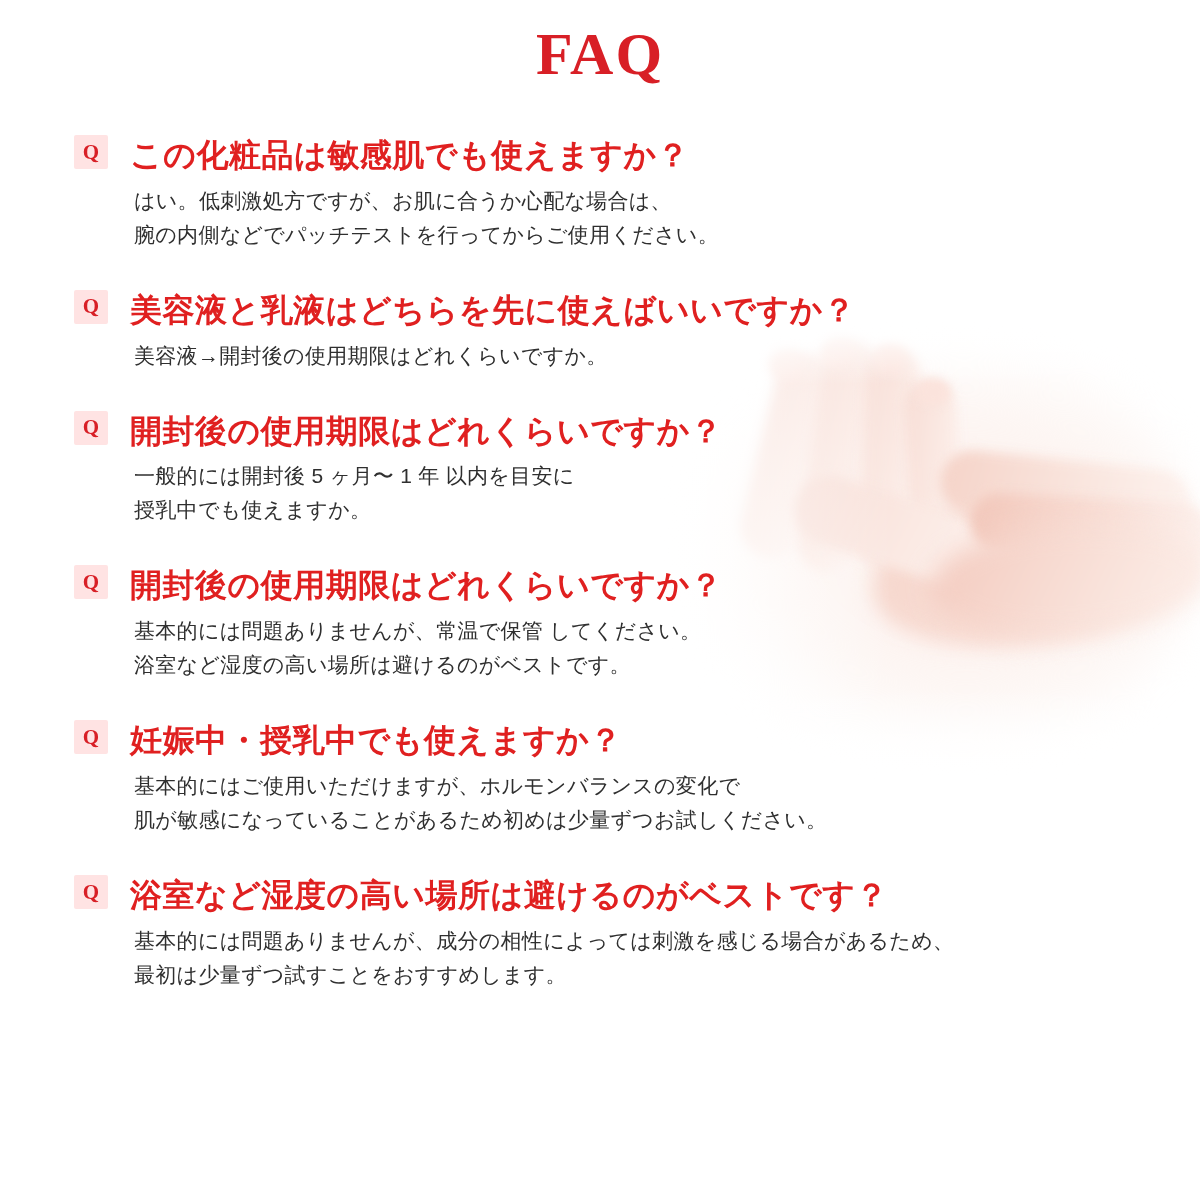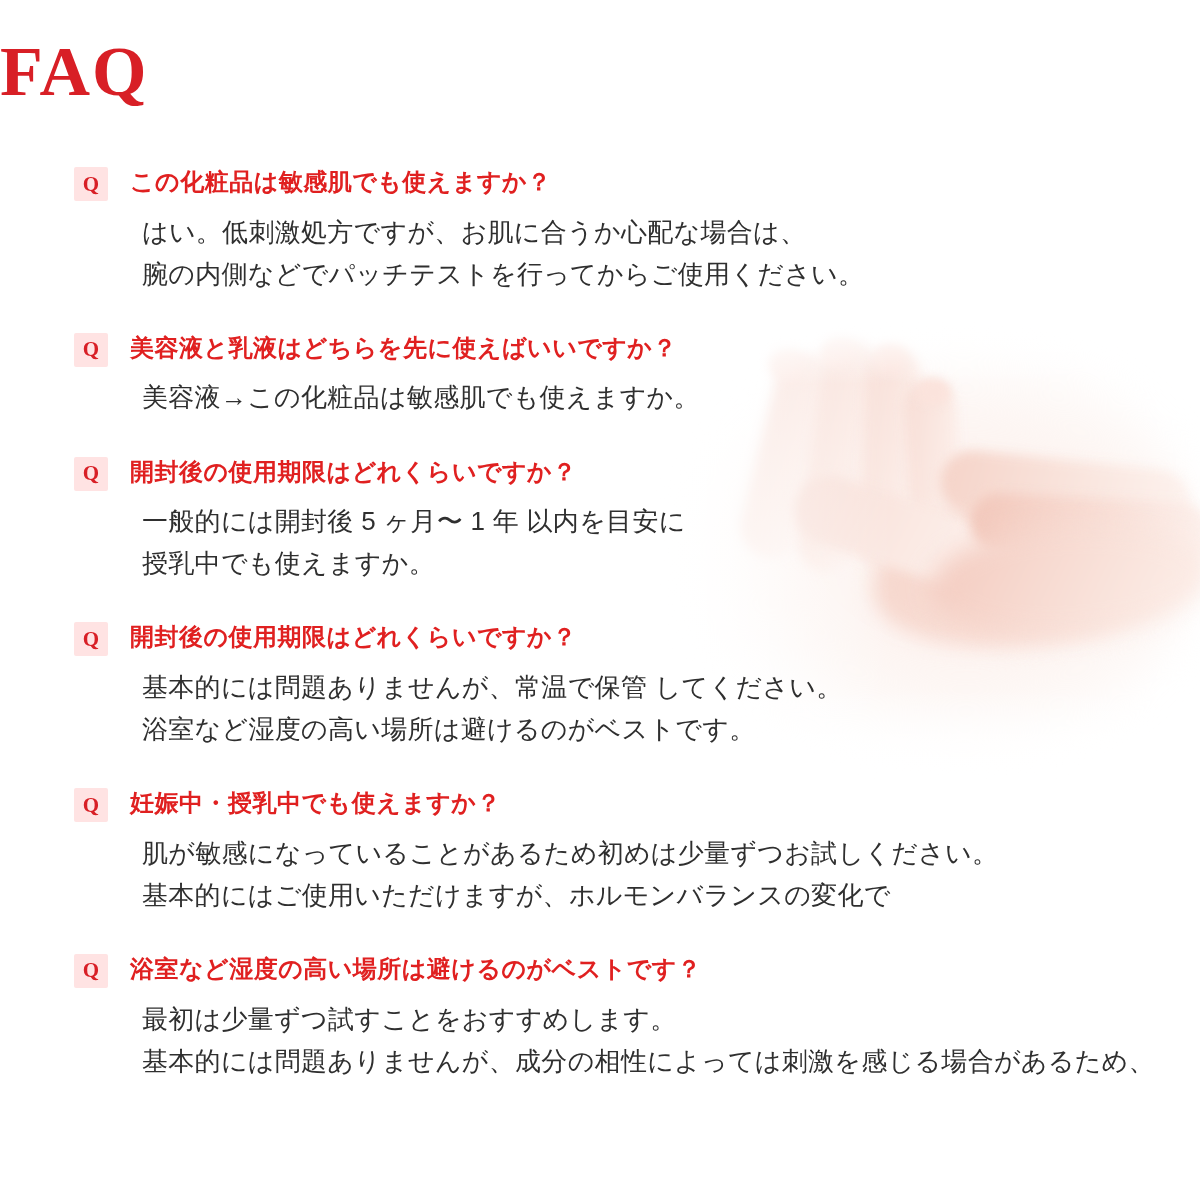--- a/index.html
+++ b/index.html
@@ -84,27 +84,28 @@
       linear-gradient(to left, rgba(255,255,255,0) 55%, rgba(255,255,255,1) 99%),
       linear-gradient(to bottom, rgba(255,255,255,1) 0%, rgba(255,255,255,0) 14%, rgba(255,255,255,0) 80%, rgba(255,255,255,1) 100%);
   }
 
   
   .page {
     position: relative;
     z-index: 2;
   }
   .faq-title {
+    text-align: center;
     color: #d81f26;
     font-family: "Liberation Serif", "DejaVu Serif", serif;
-    font-size: 70px;
+    font-size: 60px;
     font-weight: 700;
     letter-spacing: 2px;
     margin: 0;
-    padding-top: 37px;
+    padding-top: 24px;
     line-height: 1;
   }
 
   .faq-list {
     margin: 0;
     padding: 46px 0 0 0;
     list-style: none;
   }
   .faq-item {
     position: relative;
@@ -126,31 +127,31 @@
     align-items: center;
     justify-content: center;
     border-radius: 2px;
     top: 2px;
   }
   .faq-body {
     margin-left: 56px;
   }
   .question {
     color: #e02020;
-    font-size: 24px;
+    font-size: 32px;
     font-weight: 700;
     line-height: 1.4;
-    margin: 12px 0 6px 0;
+    margin: 3px 0 6px 0;
     letter-spacing: 0.5px;
   }
   .answer {
     color: #2f2f2f;
-    font-size: 26px;
+    font-size: 21px;
     line-height: 1.62;
-    margin: 12px;
+    margin: 4px;
     letter-spacing: 0.3px;
   }
   .answer span { display: block; }
 </style>
 </head>
 <body>
 
 <div class="photo-area">
   <div class="blob bg"></div>
   <div class="finger f1"></div>
@@ -184,21 +185,21 @@
           <span>腕の内側などでパッチテストを行ってからご使用ください。</span>
         </p>
       </div>
     </li>
 
     <li class="faq-item">
       <span class="q-badge">Q</span>
       <div class="faq-body">
         <p class="question">美容液と乳液はどちらを先に使えばいいですか？</p>
         <p class="answer">
-          <span>美容液→この化粧品は敏感肌でも使えますか。</span>
+          <span>美容液→開封後の使用期限はどれくらいですか。</span>
         </p>
       </div>
     </li>
 
     <li class="faq-item">
       <span class="q-badge">Q</span>
       <div class="faq-body">
         <p class="question">開封後の使用期限はどれくらいですか？</p>
         <p class="answer">
           <span>一般的には開封後 5 ヶ月〜 1 年 以内を目安に</span>
@@ -216,31 +217,31 @@
           <span>浴室など湿度の高い場所は避けるのがベストです。</span>
         </p>
       </div>
     </li>
 
     <li class="faq-item">
       <span class="q-badge">Q</span>
       <div class="faq-body">
         <p class="question">妊娠中・授乳中でも使えますか？</p>
         <p class="answer">
+          <span>基本的にはご使用いただけますが、ホルモンバランスの変化で</span>
           <span>肌が敏感になっていることがあるため初めは少量ずつお試しください。</span>
-          <span>基本的にはご使用いただけますが、ホルモンバランスの変化で</span>
         </p>
       </div>
     </li>
 
     <li class="faq-item">
       <span class="q-badge">Q</span>
       <div class="faq-body">
         <p class="question">浴室など湿度の高い場所は避けるのがベストです？</p>
         <p class="answer">
+          <span>基本的には問題ありませんが、成分の相性によっては刺激を感じる場合があるため、</span>
           <span>最初は少量ずつ試すことをおすすめします。</span>
-          <span>基本的には問題ありませんが、成分の相性によっては刺激を感じる場合があるため、</span>
         </p>
       </div>
     </li>
 
   </ul>
 </div>
 
 </body></html>

